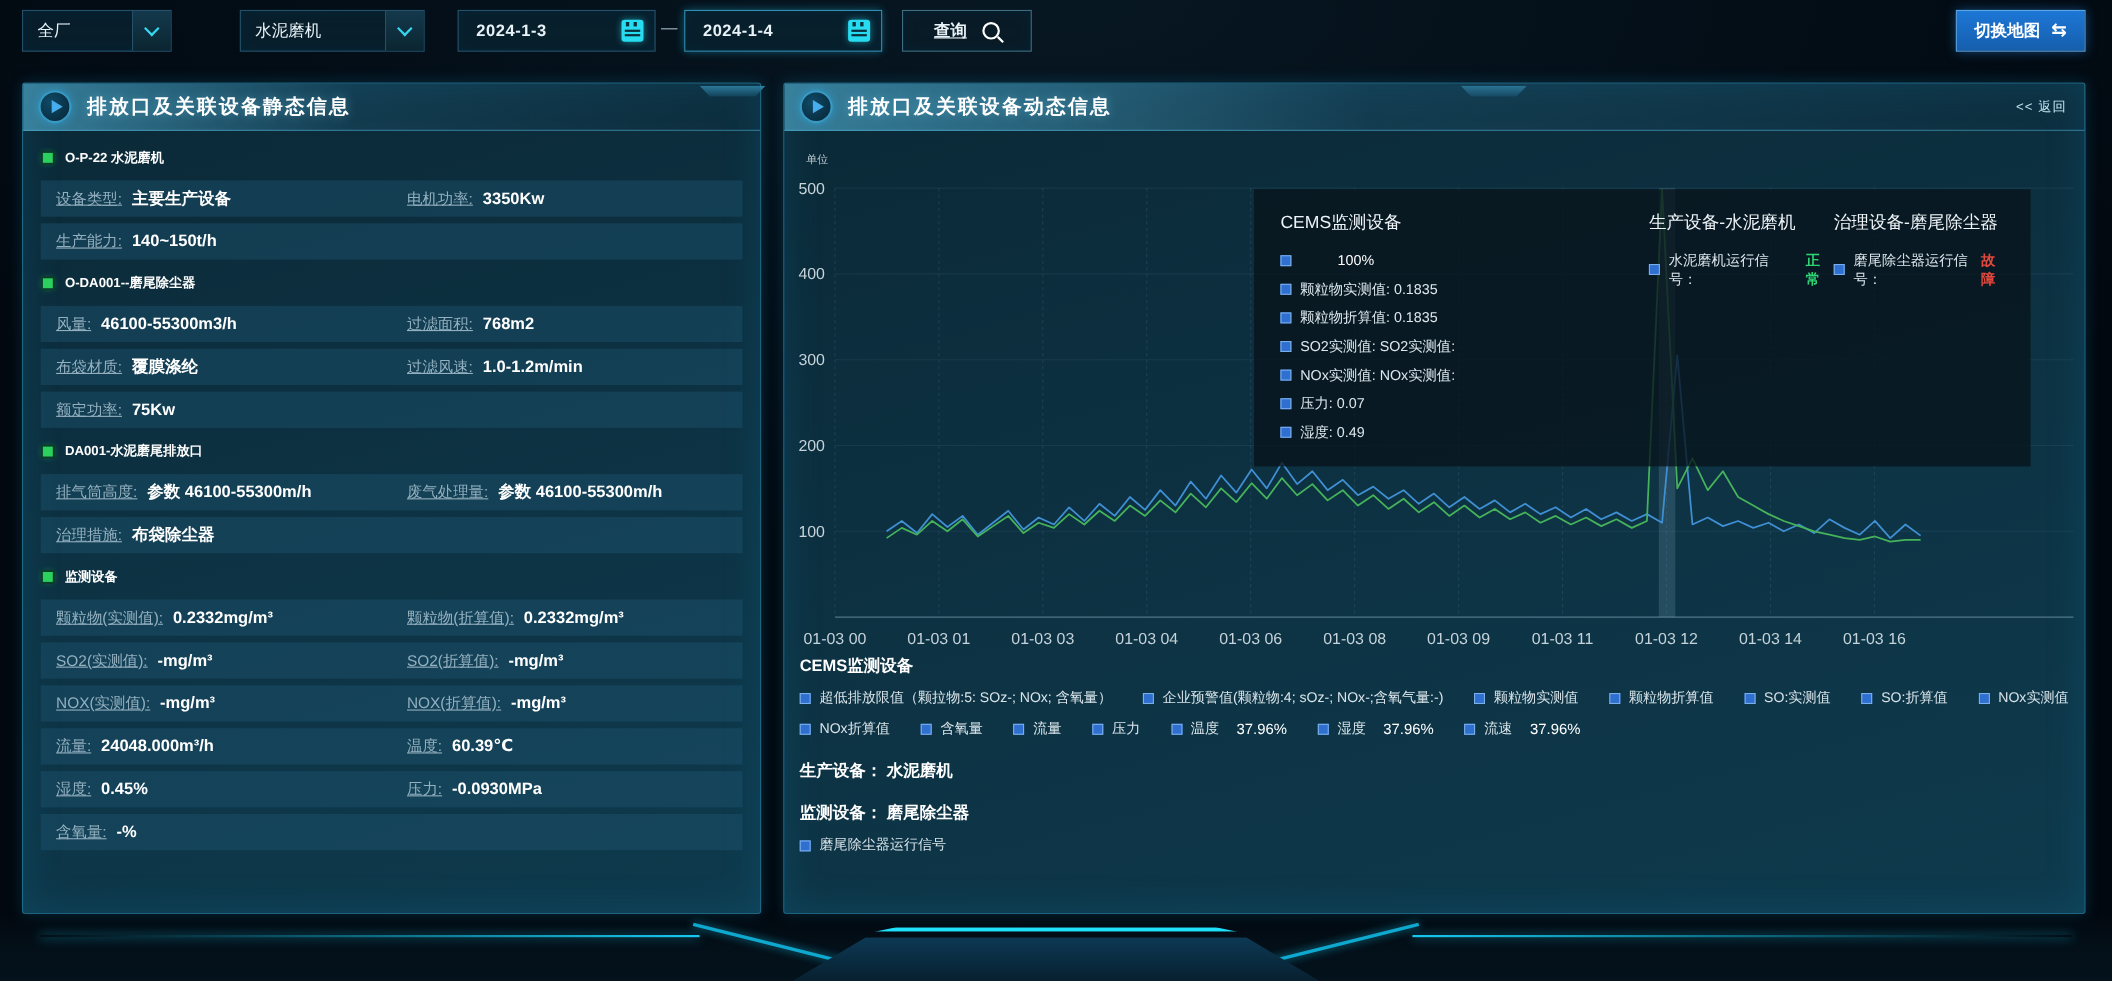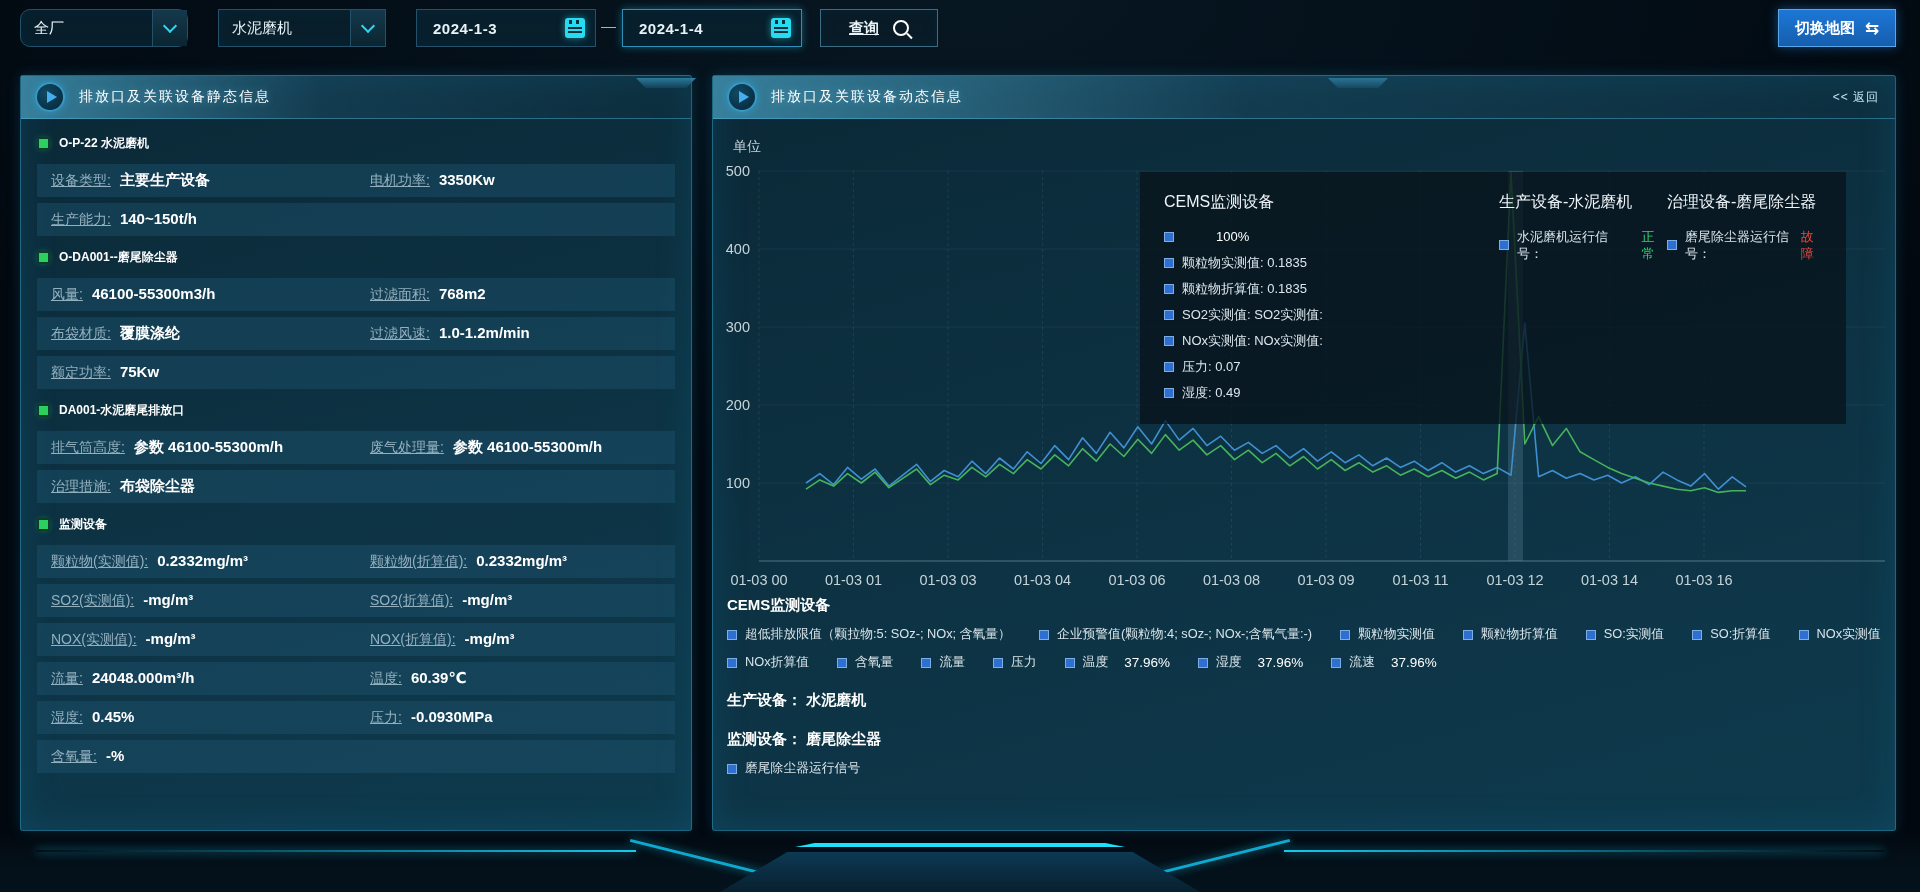--- a/index.html
+++ b/index.html
@@ -9,21 +9,21 @@
   
   .topbar{position:absolute;left:0;top:0;width:100%;height:56px;}
   .ctrl{position:absolute;top:9px;height:38px;box-sizing:border-box;display:flex;align-items:center;
         background:rgba(9,33,46,.92);border:1px solid #24506a;color:#e8f2f7;font-size:15px;
         box-shadow:inset 0 0 12px rgba(0,40,60,.55);}
   .select{justify-content:space-between;padding-left:13px;}
   .sel-caret-box{width:34px;height:100%;display:flex;align-items:center;justify-content:center;
         border-left:1px solid #24506a;background:linear-gradient(180deg,#14394c,#0b2531);}
   .caret{width:8px;height:8px;border-right:2px solid #35d6ef;border-bottom:2px solid #35d6ef;
         transform:rotate(45deg);margin-top:-4px;}
-  .sel1{left:20px;width:168px;border-radius:10px;}
+  .sel1{left:20px;width:136px;}
   .sel2{left:218px;width:168px;}
   .datebox{padding:0 10px 0 16px;justify-content:space-between;font-weight:bold;letter-spacing:.5px;}
   .date1{left:416px;width:180px;}
   .date2{left:622px;width:180px;border-color:#2f8fb5;box-shadow:0 0 8px rgba(40,180,220,.45),inset 0 0 12px rgba(0,40,60,.55);}
   .date-sep{position:absolute;left:601px;top:17px;color:#9fb6c2;font-size:15px;}
   .cal{width:20px;height:20px;border-radius:3px;background:#27dcf0;position:relative;
        box-shadow:0 0 7px rgba(40,220,240,.55);}
   .cal::before{content:"";position:absolute;left:3px;right:3px;top:9px;height:2px;background:#07303c;box-shadow:0 4px 0 #07303c;}
   .cal::after{content:"";position:absolute;top:2px;left:4px;width:3px;height:4px;background:#07303c;box-shadow:7px 0 0 #07303c;}
   .querybtn{left:820px;width:118px;justify-content:center;gap:14px;cursor:pointer;
@@ -45,48 +45,48 @@
        background:linear-gradient(180deg,#2f84a6,#11425a);
        clip-path:polygon(0 0,100% 0,84% 100%,16% 100%);}
   .panel-header{position:relative;height:42px;display:flex;align-items:center;gap:14px;padding-left:14px;
        background:linear-gradient(90deg,rgba(64,142,172,.85) 0%,rgba(32,86,114,.38) 45%,rgba(16,48,68,.12) 100%);
        border-bottom:1px solid rgba(90,200,240,.4);}
   .play-icon{width:26px;height:26px;border-radius:50%;flex:0 0 auto;
        background:radial-gradient(circle at 35% 35%,#0f4a66,#072536);
        border:2px solid rgba(70,185,235,.75);box-shadow:0 0 9px rgba(40,170,230,.6);
        display:flex;align-items:center;justify-content:center;}
   .play-icon::after{content:"";border-left:10px solid #46aeec;border-top:6px solid transparent;border-bottom:6px solid transparent;margin-left:3px;}
-  .panel-title{margin:0;font-size:14px;font-weight:normal;color:#fff;letter-spacing:2px;
+  .panel-title{margin:0;font-size:18px;font-weight:bold;color:#fff;letter-spacing:2px;
        text-shadow:0 0 10px rgba(120,220,255,.4);}
   .back-link{position:absolute;right:16px;top:13px;font-size:12px;color:#c3e4f2;cursor:pointer;letter-spacing:1px;}
   
   .panel-body{position:absolute;left:16px;right:16px;top:52px;bottom:12px;display:flex;flex-direction:column;gap:6px;}
   .sec-title{display:flex;align-items:center;gap:11px;min-height:30px;font-size:12px;font-weight:bold;color:#fff;padding-left:2px;}
   .sec-bullet{width:9px;height:9px;background:#2bd05f;box-shadow:0 0 0 2px rgba(10,60,40,.9),0 0 6px rgba(50,220,110,.6);}
   .field-row{display:flex;background:rgba(31,86,114,.42);min-height:33px;align-items:center;}
   .field{width:50%;display:flex;align-items:baseline;gap:9px;padding-left:14px;box-sizing:border-box;}
   .flabel{color:#93b0bf;font-size:14px;white-space:nowrap;text-decoration:underline;}
   .fvalue{color:#fff;font-size:15px;font-weight:bold;white-space:nowrap;}
   
   .chart-area{position:absolute;left:12px;top:56px;width:1164px;height:462px;}
-  .unit-label{position:absolute;left:8px;top:6px;font-size:14px;color:#c2cfd6;}
+  .unit-label{position:absolute;left:8px;top:6px;font-size:10px;color:#c2cfd6;}
   .chart-svg{position:absolute;left:0;top:14px;}
   .tick{fill:#c6d3da;font-size:14.5px;font-family:"Liberation Sans","DejaVu Sans",sans-serif;}
   
   .tooltip{position:absolute;left:415px;top:40px;width:706px;height:252px;box-sizing:border-box;
        background:rgba(8,19,27,.78);padding:20px 24px;display:flex;color:#dce6ec;}
   .tt-col1{flex:0 0 335px;}
   .tt-col2{flex:0 0 168px;}
   .tt-col3{flex:1;}
   .tt-title{font-size:16px;color:#eef4f8;margin-bottom:15px;}
   .tt-item{display:flex;align-items:baseline;margin-bottom:9px;font-size:13px;line-height:17px;}
   .tt-bullet,.lg-bullet{width:8px;height:8px;background:#2e6fd0;border:1px solid #7aaee9;
        display:inline-block;margin-right:8px;flex:0 0 auto;align-self:center;}
   .tt-value{margin-left:34px;color:#fff;}
-  .tt-status{margin-left:10px;font-weight:normal;}
+  .tt-status{margin-left:10px;font-weight:bold;}
   
   .legend-block{position:absolute;left:14px;right:14px;top:520px;}
   .lg-title{font-size:15px;font-weight:bold;color:#fff;margin-bottom:11px;}
   .lg-title.mt{margin-top:20px;}
   .lg-row{display:flex;flex-wrap:wrap;align-items:center;column-gap:28px;row-gap:8px;margin-bottom:11px;}
   .lg-item{display:inline-flex;align-items:center;font-size:12.8px;color:#d9e4ea;cursor:pointer;}
   .lg-value{margin-left:16px;color:#fff;font-size:13.5px;}
   
   .deco-footer{position:absolute;left:0;bottom:0;width:100%;height:62px;
        background:linear-gradient(180deg,rgba(2,9,15,0),#041019 55%,#03121c);}

